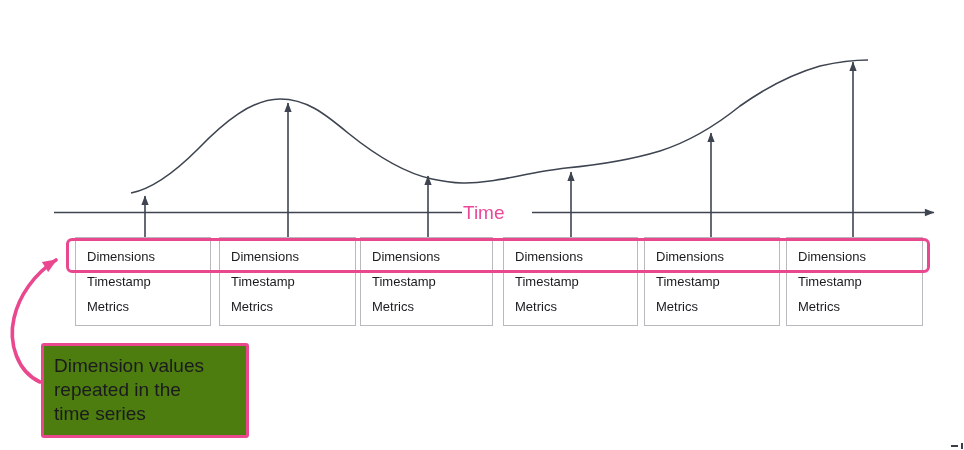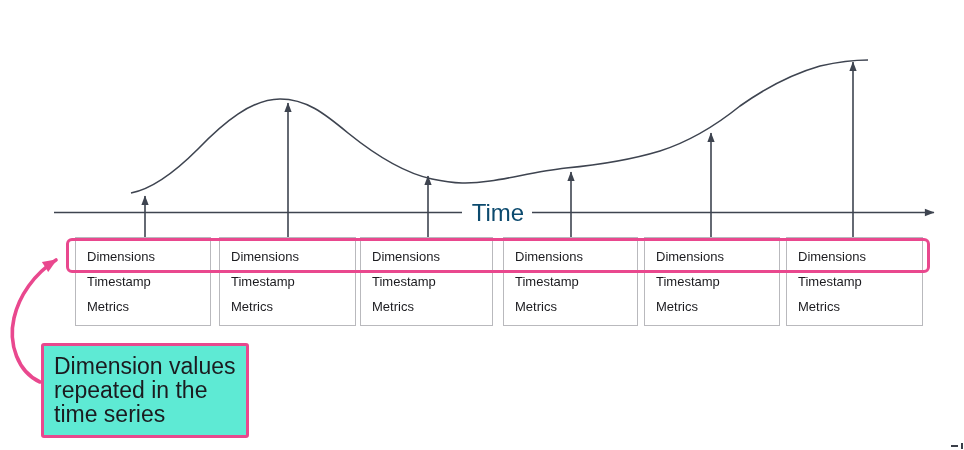--- a/index.html
+++ b/index.html
@@ -17,28 +17,28 @@
   }
   .rec-line{display:block;}
   
   .highlight{
     position:absolute;left:66px;top:238px;width:864px;height:35px;box-sizing:border-box;
     border:3.5px solid #e9488e;border-radius:6px;background:transparent;z-index:2;
   }
   
   .callout{
     position:absolute;left:41px;top:343px;width:208px;height:95px;box-sizing:border-box;
-    background:#5eead4;border:3.5px solid #e9488e;border-radius:3px;
-    padding:8px 6px 0 10px;font-size:23px;line-height:24px;color:#1b1b1f;
+    background:#4d7c0f;border:3.5px solid #e9488e;border-radius:3px;
+    padding:8px 6px 0 10px;font-size:19px;line-height:24px;color:#1b1b1f;
     white-space:nowrap;z-index:4;
   }
   
   .time-label{
-    position:absolute;left:463px;top:202px;width:70px;text-align:center;
-    font-size:24px;line-height:22px;color:#0c4a6e;z-index:5;
+    position:absolute;left:463px;top:202px;width:70px;text-align:left;
+    font-size:19px;line-height:22px;color:#ec4899;z-index:5;
   }
   svg.lines{position:absolute;left:0;top:0;z-index:3;pointer-events:none;}
   
   .artifact{position:absolute;left:951px;top:443px;width:13px;height:7px;z-index:6;}
   .artifact .a1{position:absolute;left:0;top:2px;width:7px;height:2px;background:#3a3f49;}
   .artifact .a2{position:absolute;left:10px;top:0;width:2px;height:6px;background:#3a3f49;}
 </style>
 </head>
 <body>
 

